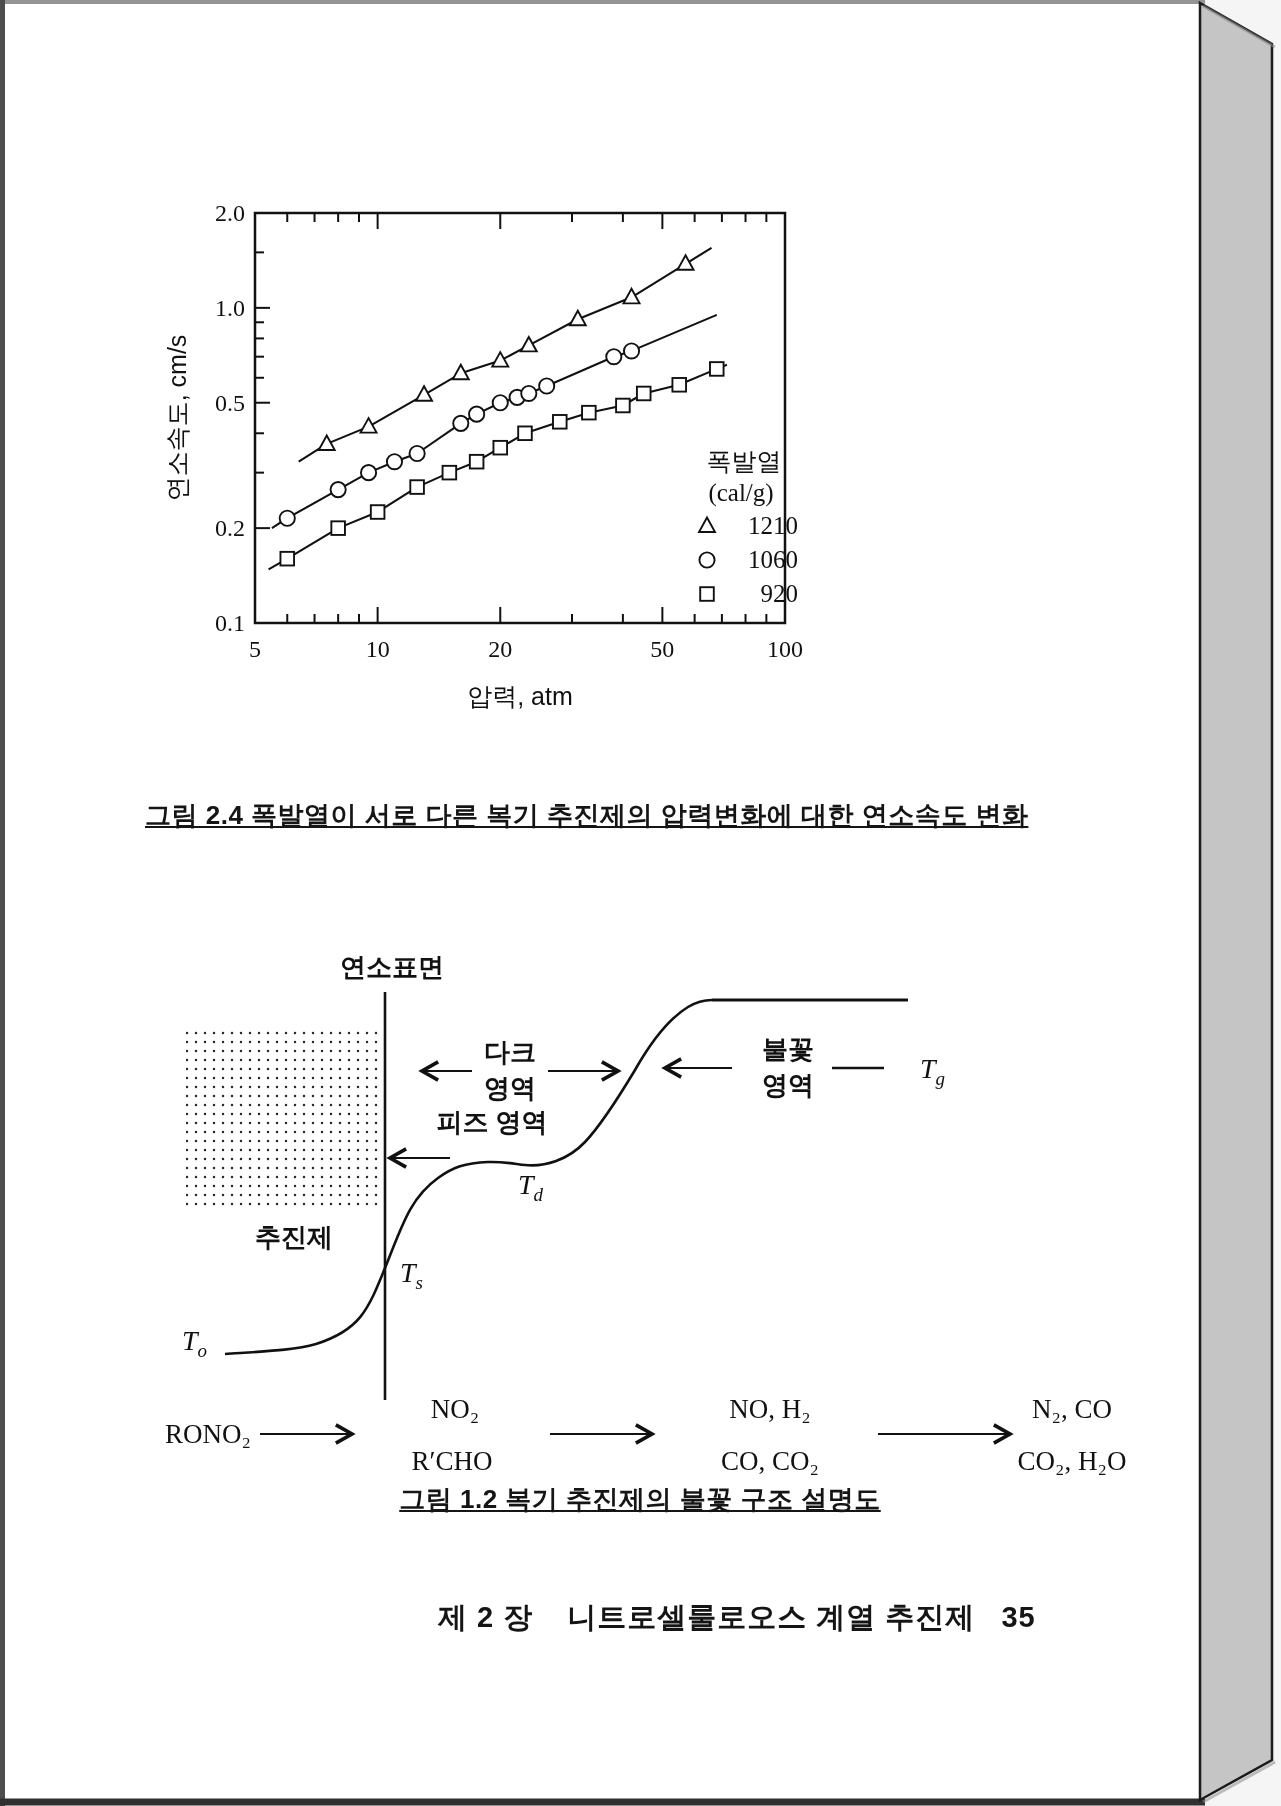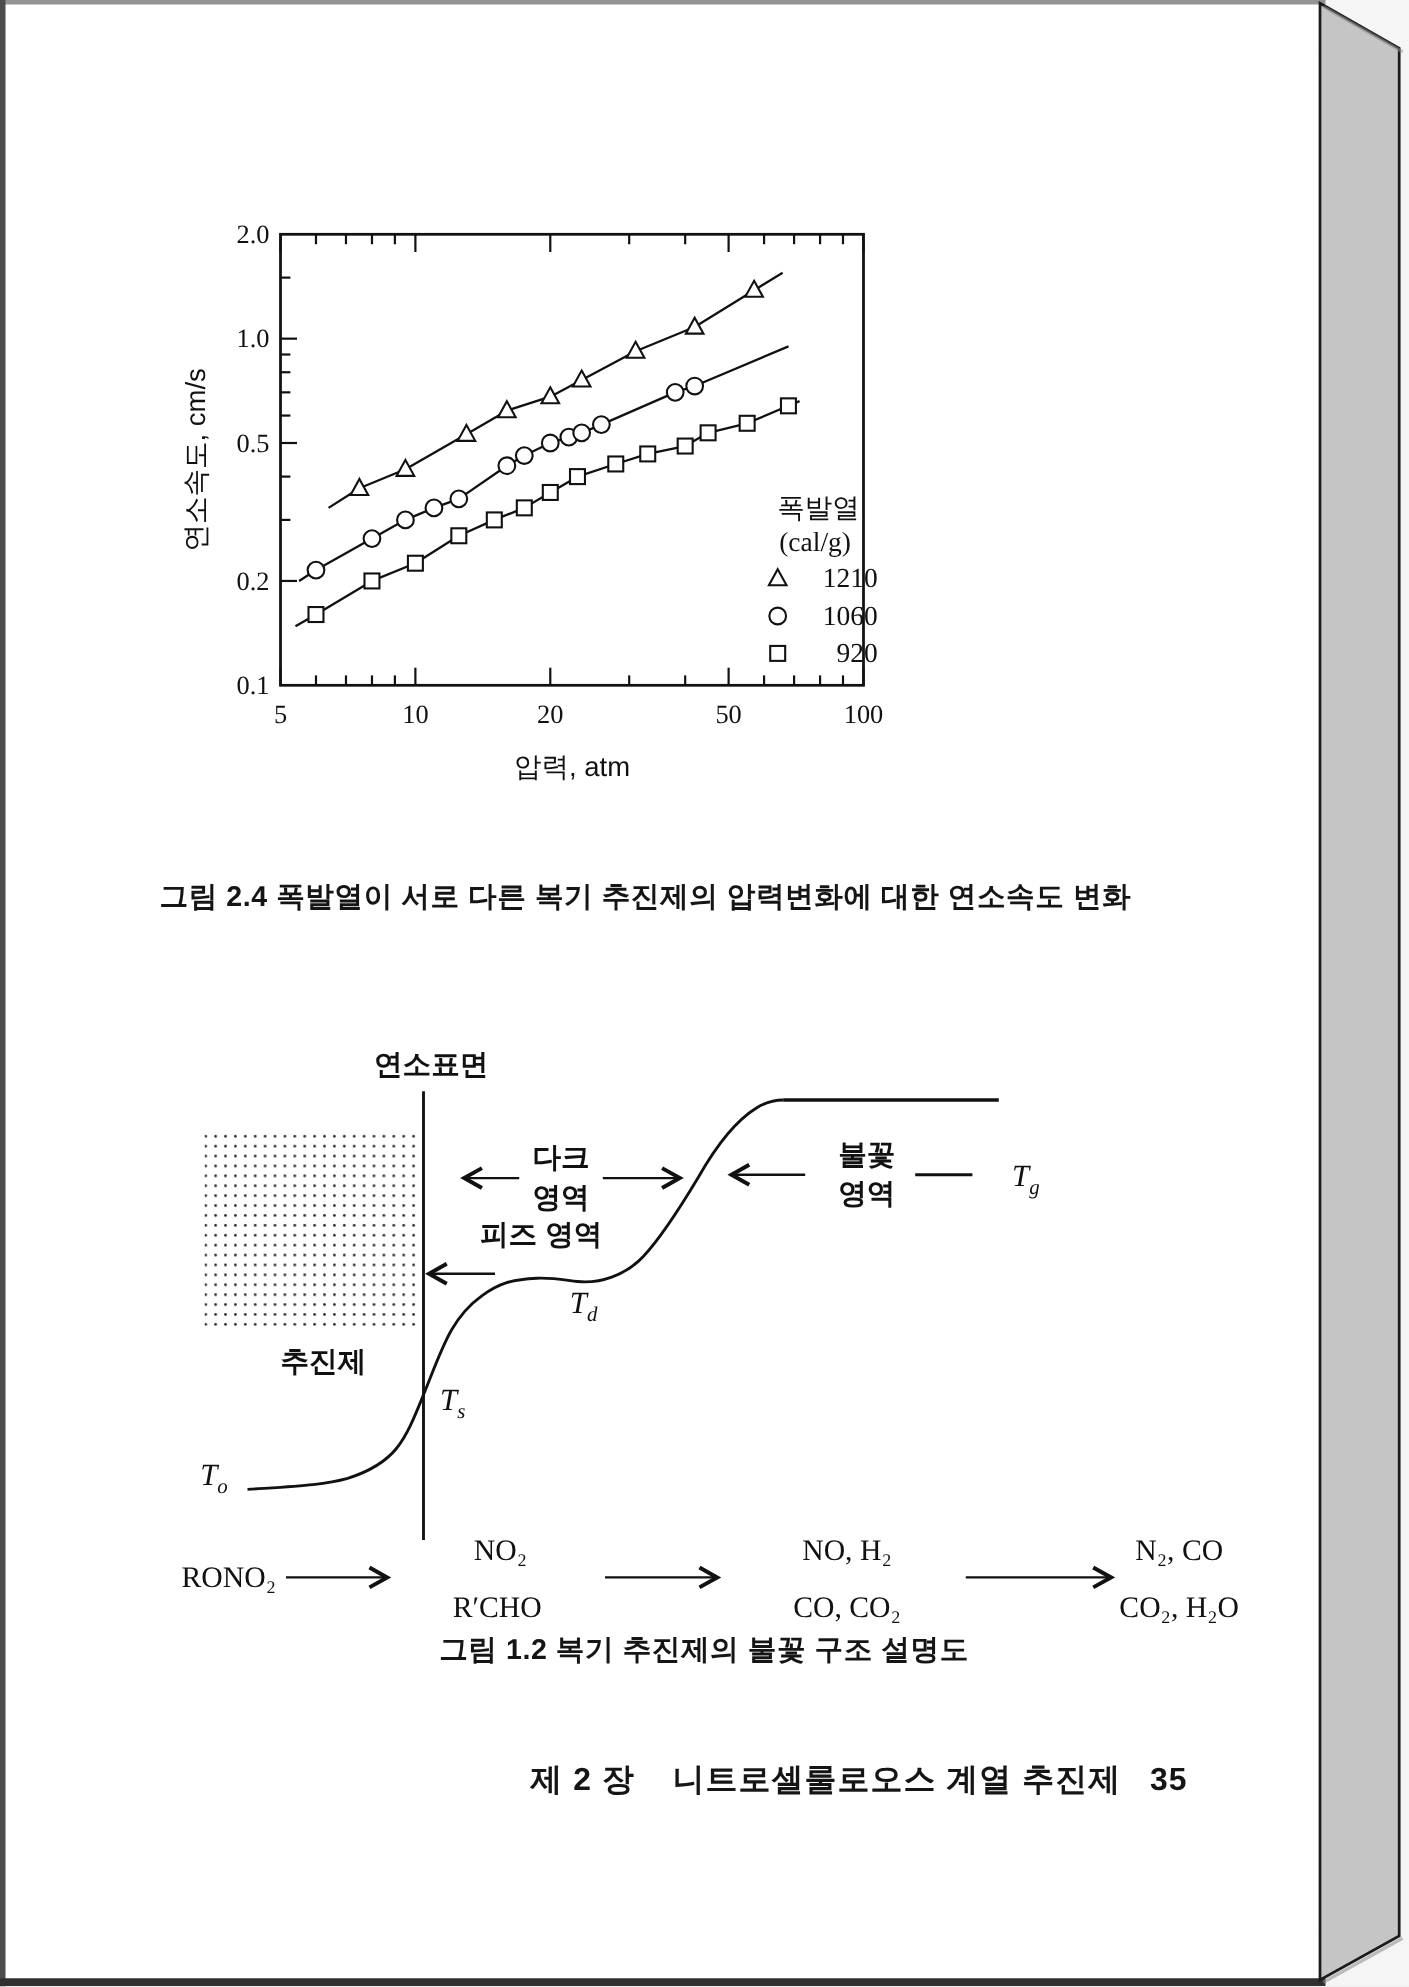--- a/index.html
+++ b/index.html
@@ -1,22 +1,22 @@
 <!DOCTYPE html>
 <html><head>
 <meta charset="utf-8">
 <style>
   html,body{margin:0;padding:0;background:#e9e9e9;}
   .canvas{position:relative;width:1281px;height:1806px;margin:0 auto;overflow:hidden;
           font-family:"Liberation Serif","DejaVu Serif",serif;color:#111;}
   .abs{position:absolute;}
   .caption{font-family:"Liberation Sans","DejaVu Sans",sans-serif;font-weight:700;
-           font-size:26px;letter-spacing:.5px;white-space:nowrap;color:#151515;}
+           font-size:26px;letter-spacing:.5px;white-space:nowrap;color:#151515;text-decoration:underline;}
   .footer{font-family:"Liberation Sans","DejaVu Sans",sans-serif;font-weight:700;
-          font-size:29px;letter-spacing:1px;white-space:nowrap;color:#151515;margin-left:44px;}
+          font-size:29px;letter-spacing:1px;white-space:nowrap;color:#151515;}
   .footer .gap{display:inline-block;width:34px;}
   .footer .gap2{display:inline-block;width:26px;}
   svg text{fill:#111;}
   .ktext{font-family:"Liberation Sans","DejaVu Sans",sans-serif;font-size:26px;font-weight:600;}
   .stext{font-family:"Liberation Serif","DejaVu Serif",serif;font-size:27px;}
   .temp{font-family:"Liberation Serif","DejaVu Serif",serif;font-size:28px;font-style:italic;}
   .tsub{font-size:19px;font-style:italic;}
 </style>
 </head>
 <body>

